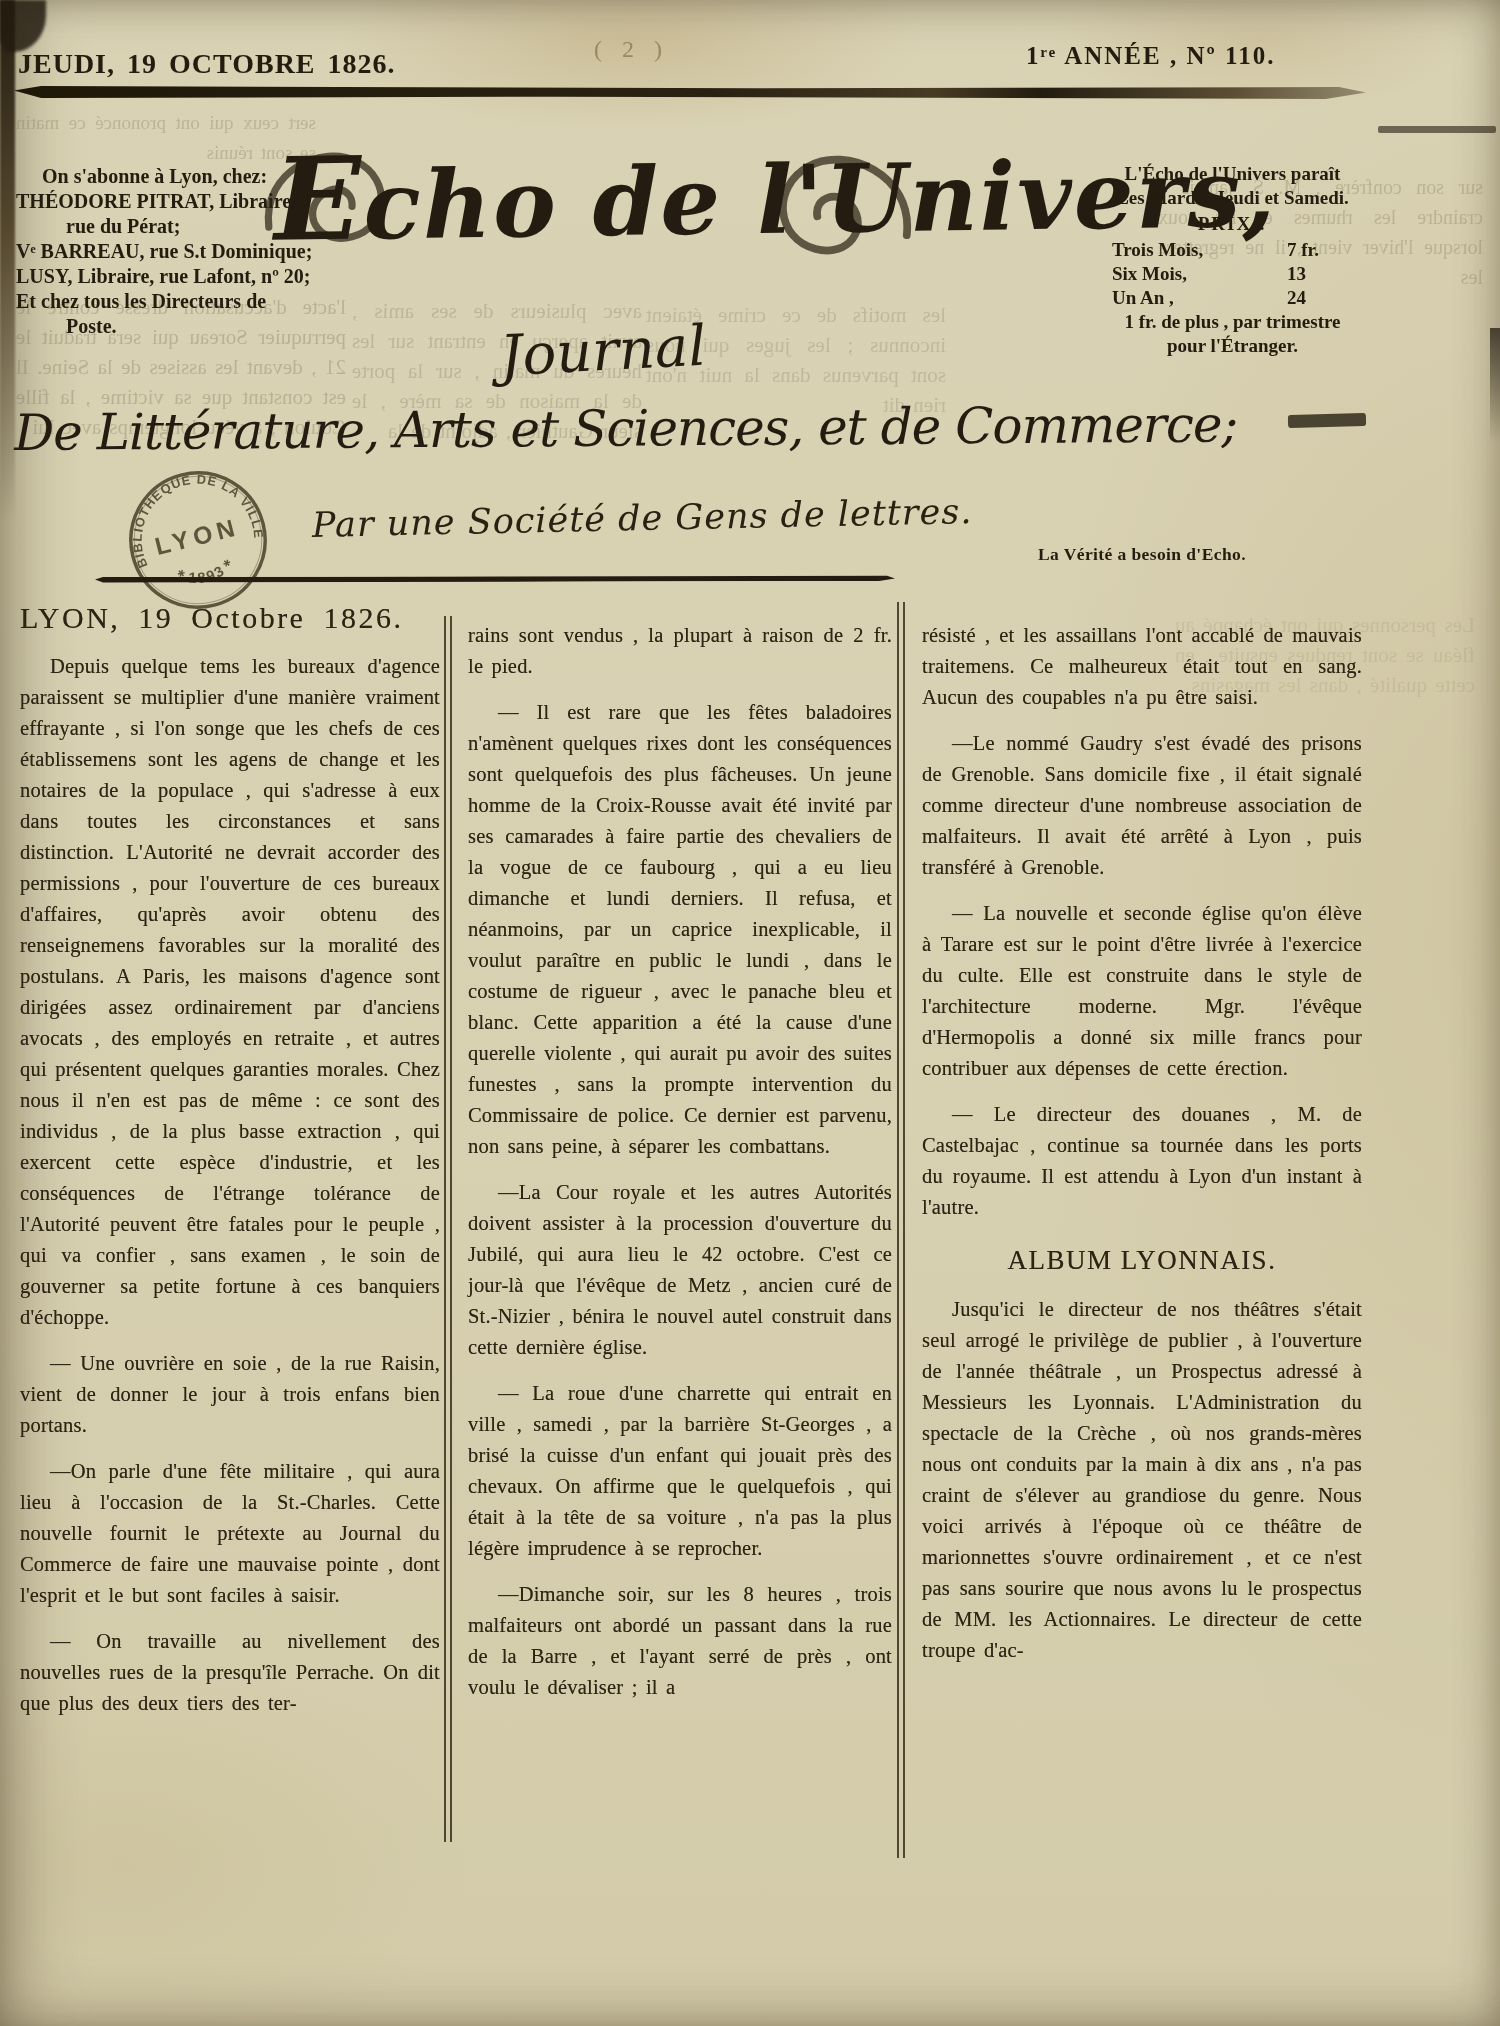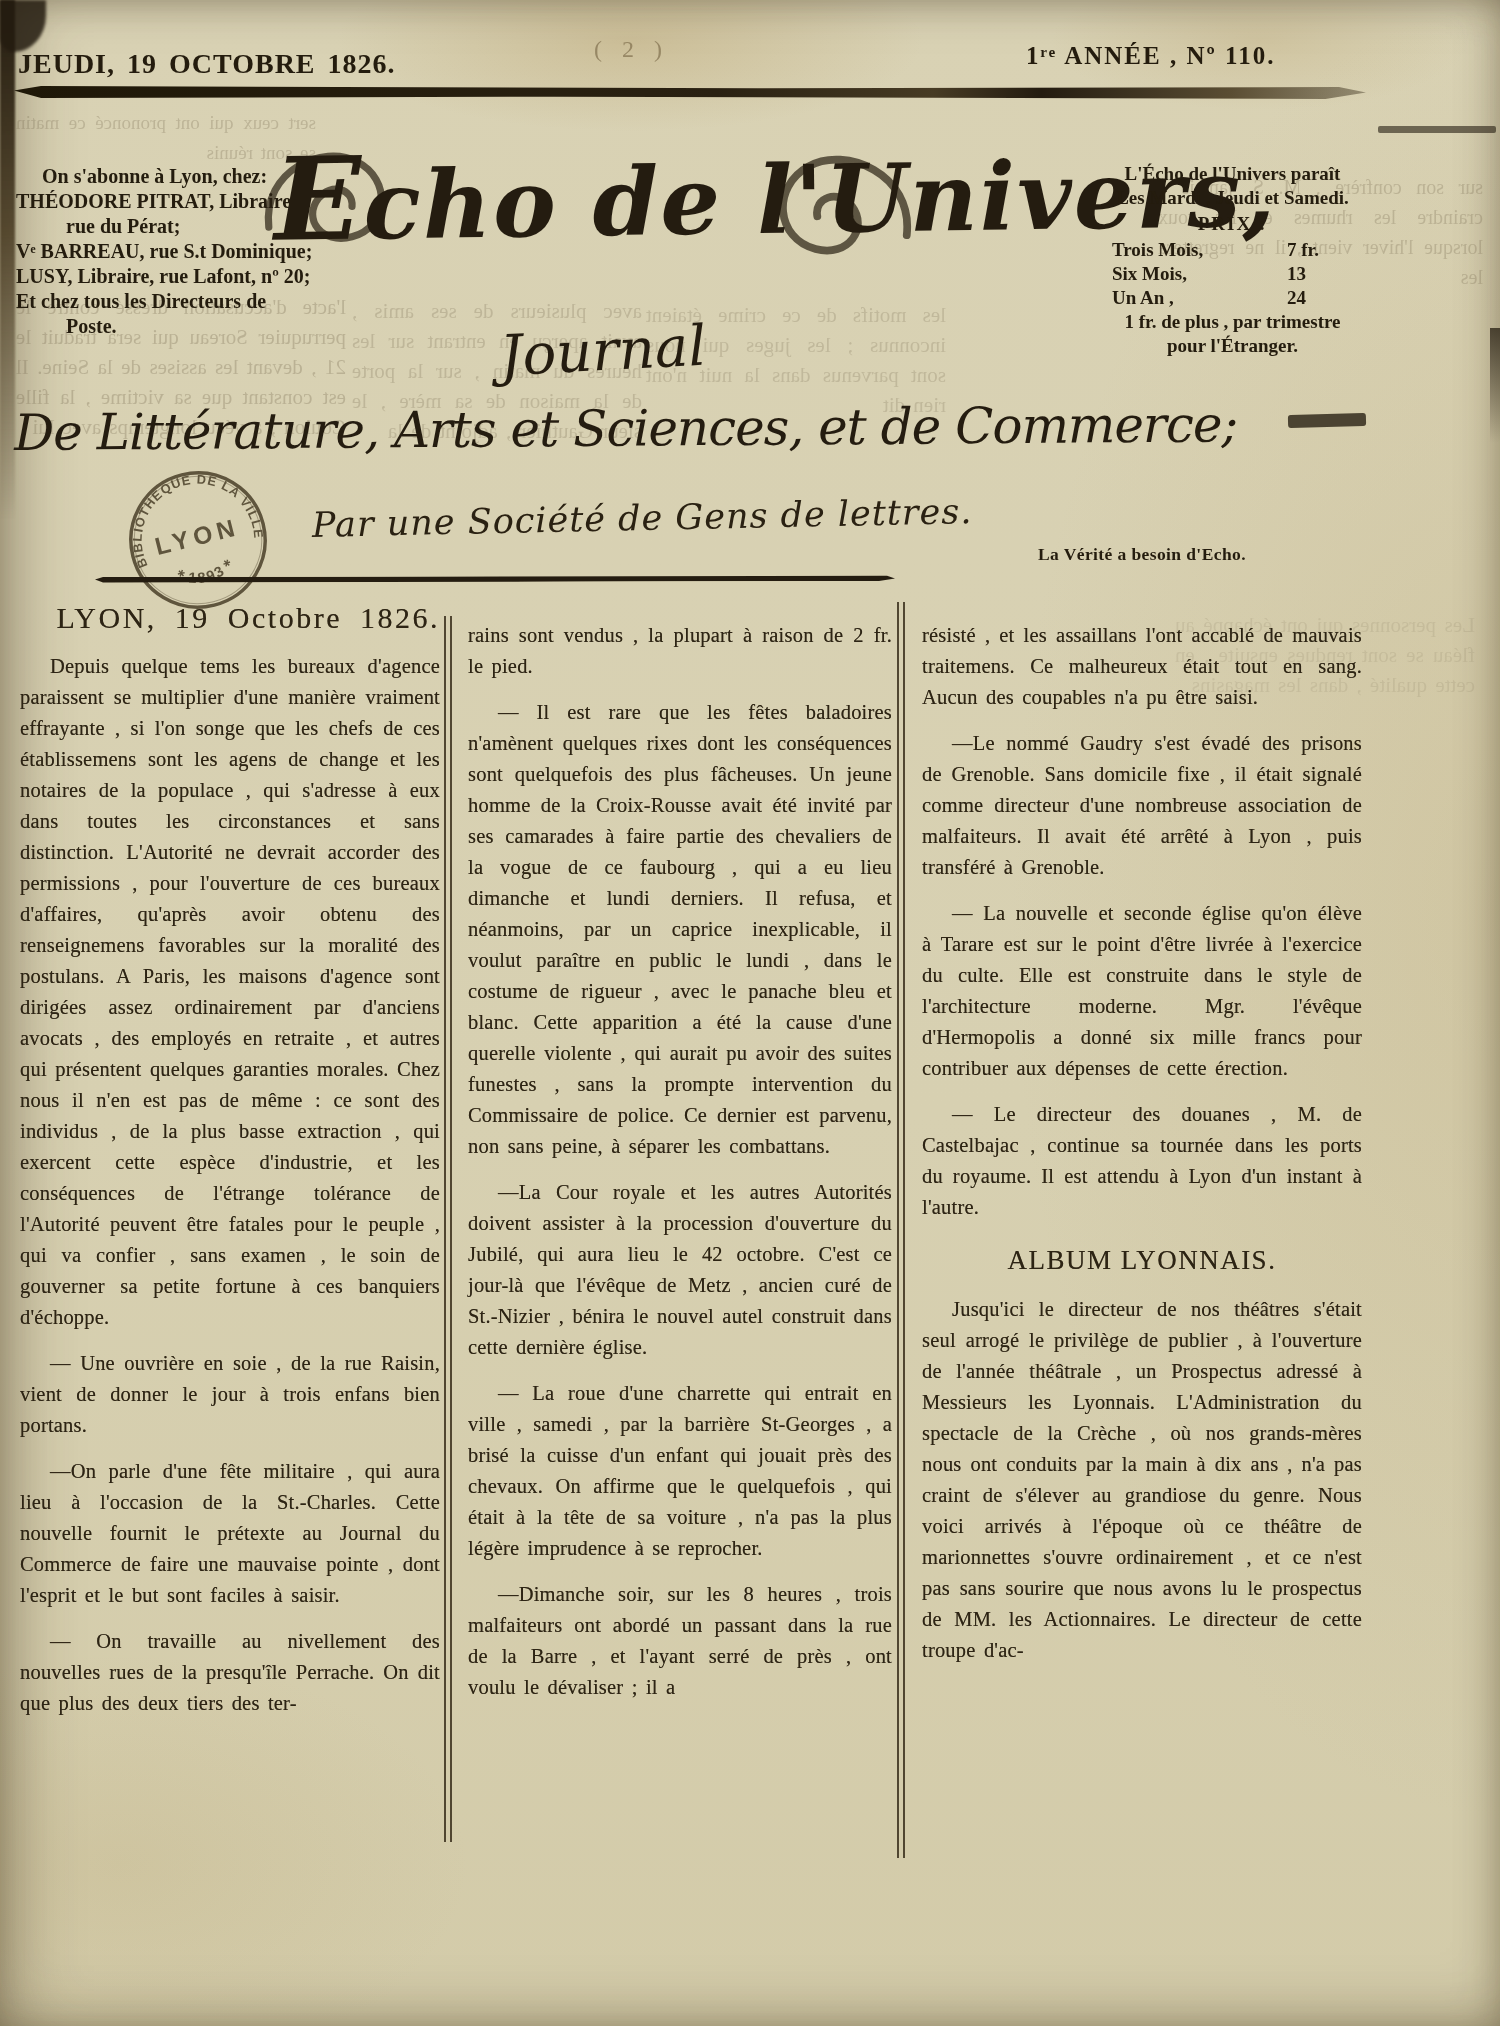--- a/index.html
+++ b/index.html
@@ -77,21 +77,21 @@
     letter-spacing:.2px; text-shadow:0 0 .5px rgba(43,34,19,.55); }
   .col1 { left:20px; width:420px; }
   .col2 { left:468px; width:424px; padding-top:18px; }
   .col3 { left:922px; width:440px; padding-top:18px; }
   .vrule { position:absolute; width:4px; border-left:2px solid #3a2f1c; border-right:2px solid #3a2f1c; opacity:.85; }
   .vr1 { left:444px; top:14px; height:1226px; }
   .vr2 { left:897px; top:0; height:1256px; }
   .para { margin:0 0 15px 0; text-indent:30px; word-spacing:3px; }
   .col2 .paras .para:first-child { text-indent:0; }
   .col3 .paras-before .para:first-child { text-indent:0; }
-  .dateline { text-align:right; font-size:30px; letter-spacing:2.5px; word-spacing:8px; margin:0 0 18px 0; font-weight:normal; }
+  .dateline { text-align:left; font-size:30px; letter-spacing:2.5px; word-spacing:8px; margin:0 0 18px 0; font-weight:normal; }
   .album-heading { text-align:center; font-size:27px; letter-spacing:1.5px; margin:22px 0 18px 0; font-weight:normal; }
 </style>
 </head>
 <body>
 
 <div class="page">
 
   <div class="scan-edge-left"></div>
   <div class="corner-blotch"></div>
   <div class="speck-dash-a"></div>

